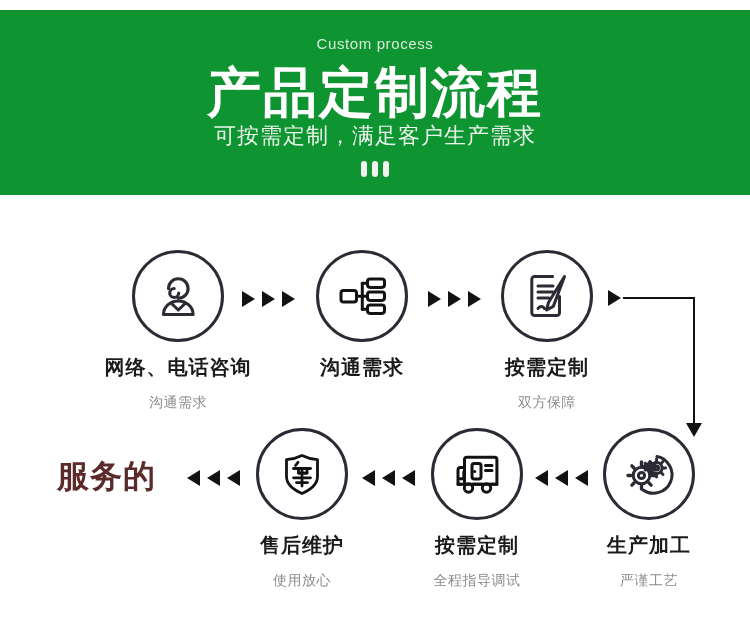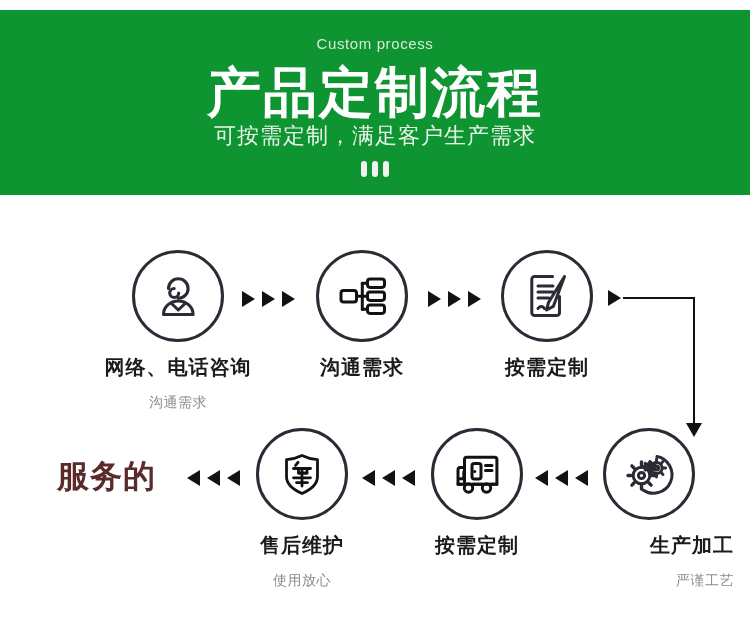--- a/index.html
+++ b/index.html
@@ -224,30 +224,31 @@
   <div class="step" style="left:452px; top:55px;">
     <div class="circle">
       <svg width="60" height="60" viewBox="0 0 60 60" fill="none" stroke="#2b2b35" stroke-width="3" stroke-linecap="round" stroke-linejoin="round">
         <path d="M42.5 30.5v16.2a2.8 2.8 0 0 1-2.8 2.8H17.6a2.8 2.8 0 0 1-2.8-2.8V13.3a2.8 2.8 0 0 1 2.8-2.8h18"></path>
         <path d="M21 20h15M21 26h15M21 32h11"></path>
         <path d="M47.5 10.5L31.5 36.5l-2 7.5 6.8-3.6z"></path>
         <path d="M21 42.5c2.2-2.6 4.3-2.6 6.5 0"></path>
       </svg>
     </div>
     <div class="step-title">按需定制</div>
+    <div class="step-sub">双方保障</div>
   </div>
 
   <div class="connector">
     <span class="conn-tri" style="left:598px; top:95px;"></span>
     <span class="conn-h" style="left:613px; top:102px; width:72px;"></span>
     <span class="conn-v" style="left:683px; top:102px; height:128px;"></span>
     <span class="conn-down" style="left:676px; top:228px;"></span>
   </div>
 
-  <div class="step" style="left:554px; top:233px;text-align:right;">
+  <div class="step" style="left:554px; top:233px;">
     <div class="circle">
       <svg width="60" height="60" viewBox="0 0 60 60" fill="none" stroke="#2b2b35" stroke-width="3" stroke-linecap="round" stroke-linejoin="round">
         <path d="M38 12.5a18.5 18.5 0 1 1-14 33.4"></path>
         <g fill="#2b2b35" stroke="none">
           <path d="M22.8 24.2l2.6.9 1.9-1.9-1-2.6 3.3-1.9 1.9 2 2.5-.7.9-2.8h3.8l.9 2.8 2.5.7 1.9-2 3.3 1.9-1 2.6 1.9 1.9 2.6-.9v3.8l-2.6.9-1.9 1.9 1 2.6-3.3 1.9-1.9-2-2.5.7-.9 2.8h-3.8l-.9-2.8-2.5-.7-1.9 2-3.3-1.9 1-2.6-1.9-1.9-2.6.9z" transform="translate(-0.5,1) scale(0.62) translate(14,8)"></path>
         </g>
         <circle cx="22.5" cy="31.5" r="8.3" fill="none"></circle>
         <circle cx="22.5" cy="31.5" r="3.1" fill="none"></circle>
         <path d="M22.5 21.2v-3.2M22.5 45v-3.2M32.8 31.5h3.2M9 31.5h3.2M29.8 24.2l2.3-2.3M12.9 41.1l2.3-2.3M29.8 38.8l2.3 2.3M12.9 21.9l2.3 2.3" stroke-width="3.4"></path>
         <circle cx="37.5" cy="24" r="5.6" fill="none"></circle>
@@ -273,20 +274,21 @@
         <path d="M12.7 34.7h4.1v-7"></path>
         <rect x="25" y="19.5" width="9" height="15.5" rx="2.2"></rect>
         <path d="M27.6 27.5h.1"></path>
         <path d="M38.5 21.5h6.5M38.5 26.5h6.5"></path>
         <circle cx="21.5" cy="44" r="4.2"></circle>
         <circle cx="39.5" cy="44" r="4.2"></circle>
         <path d="M11 40.3h3.5M25.7 40.3h9.6M43.7 40.3h6.2"></path>
       </svg>
     </div>
     <div class="step-title">按需定制</div>
+    <div class="step-sub">全程指导调试</div>
   </div>
 
   <div class="arrows" style="left:352px; top:275px;">
     <span class="tri-l"></span>
     <span class="tri-l"></span>
     <span class="tri-l"></span>
   </div>
 
   <div class="step" style="left:207px; top:233px;">
     <div class="circle">

